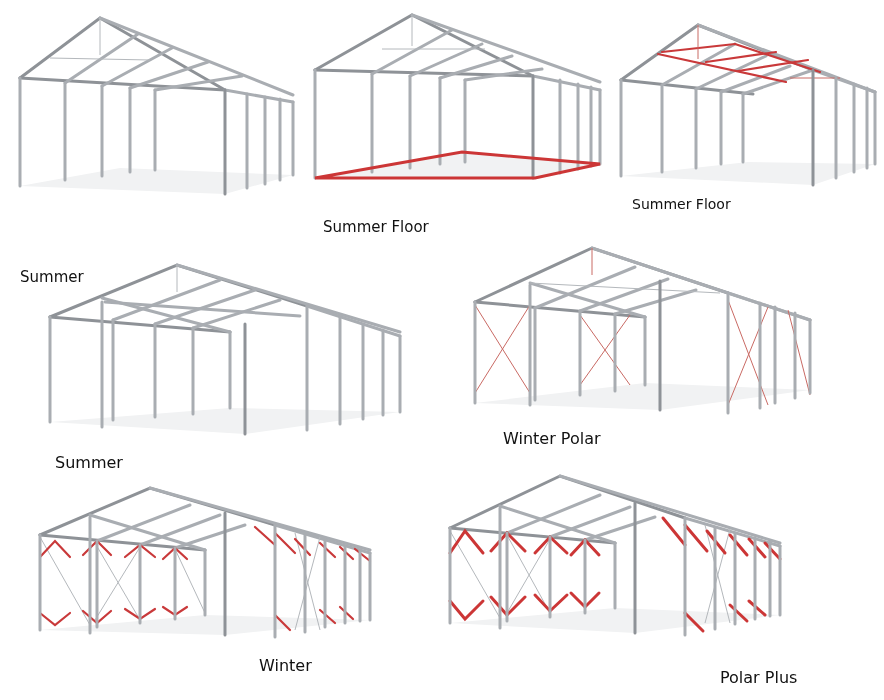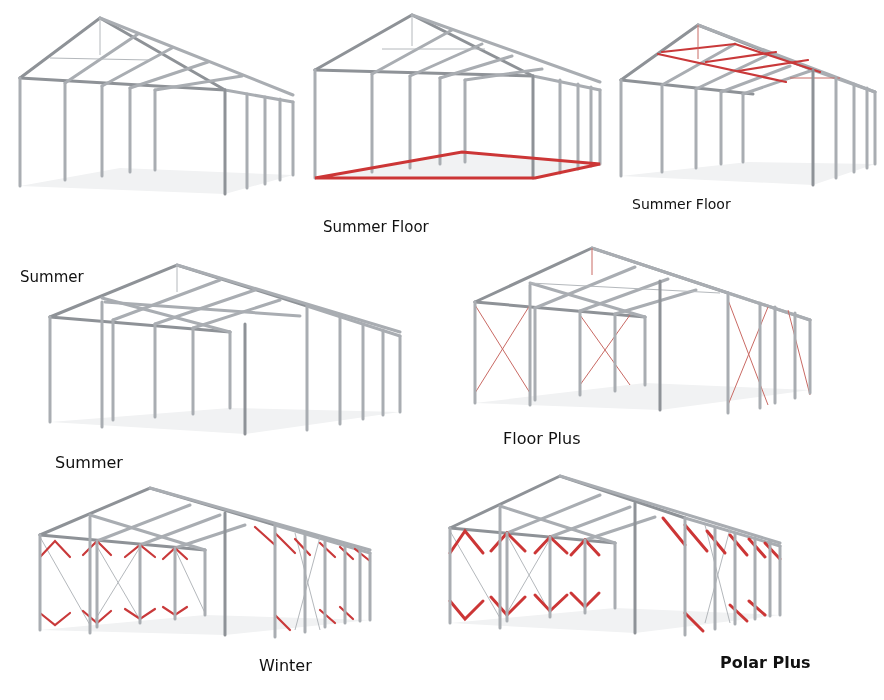--- a/index.html
+++ b/index.html
@@ -172,21 +172,21 @@
     <line class="pole" x1="145" y1="69" x2="145" y2="146"></line>
     <line class="pole" x1="175" y1="72" x2="175" y2="140"></line>
     <line class="pole-d" x1="190" y1="36" x2="190" y2="165"></line>
     <line class="pole" x1="258" y1="48" x2="258" y2="168"></line>
     <line class="pole" x1="290" y1="58" x2="290" y2="163"></line>
     <line class="pole" x1="305" y1="62" x2="305" y2="158"></line>
     <line class="pole" x1="325" y1="68" x2="325" y2="153"></line>
     <line class="pole" x1="340" y1="75" x2="340" y2="148"></line>
   </svg>
 </div>
-<div class="label big" style="left:503px;top:429px;">Floor Plus</div>
+<div class="label big" style="left:503px;top:429px;">Winter Polar</div>
 
 <div class="panel" style="left:35px;top:485px;width:340px;height:160px;">
   <svg width="340" height="160">
     <polygon class="floor" points="5,145 190,150 335,135 170,130"></polygon>
     <polyline class="pole-d" points="5,50 115,3 240,40"></polyline>
     <line class="pole-d" x1="5" y1="50" x2="170" y2="65"></line>
     <line class="pole" x1="115" y1="3" x2="335" y2="65"></line>
     <line class="pole" x1="240" y1="40" x2="335" y2="68"></line>
     <line class="pole" x1="55" y1="30" x2="170" y2="65"></line>
     <line class="pole" x1="62" y1="56" x2="155" y2="20"></line>
@@ -279,13 +279,13 @@
     <line class="pole" x1="170" y1="70" x2="170" y2="135"></line>
     <line class="pole-d" x1="190" y1="30" x2="190" y2="160"></line>
     <line class="pole" x1="240" y1="45" x2="240" y2="162"></line>
     <line class="pole" x1="270" y1="55" x2="270" y2="156"></line>
     <line class="pole" x1="290" y1="60" x2="290" y2="151"></line>
     <line class="pole" x1="310" y1="65" x2="310" y2="146"></line>
     <line class="pole" x1="325" y1="69" x2="325" y2="143"></line>
     <line class="pole" x1="335" y1="73" x2="335" y2="142"></line>
   </svg>
 </div>
-<div class="label big" style="left:720px;top:653px;font-weight:bold;">Polar Plus</div>
+<div class="label big" style="left:720px;top:668px;">Polar Plus</div>
 
 </body></html>

